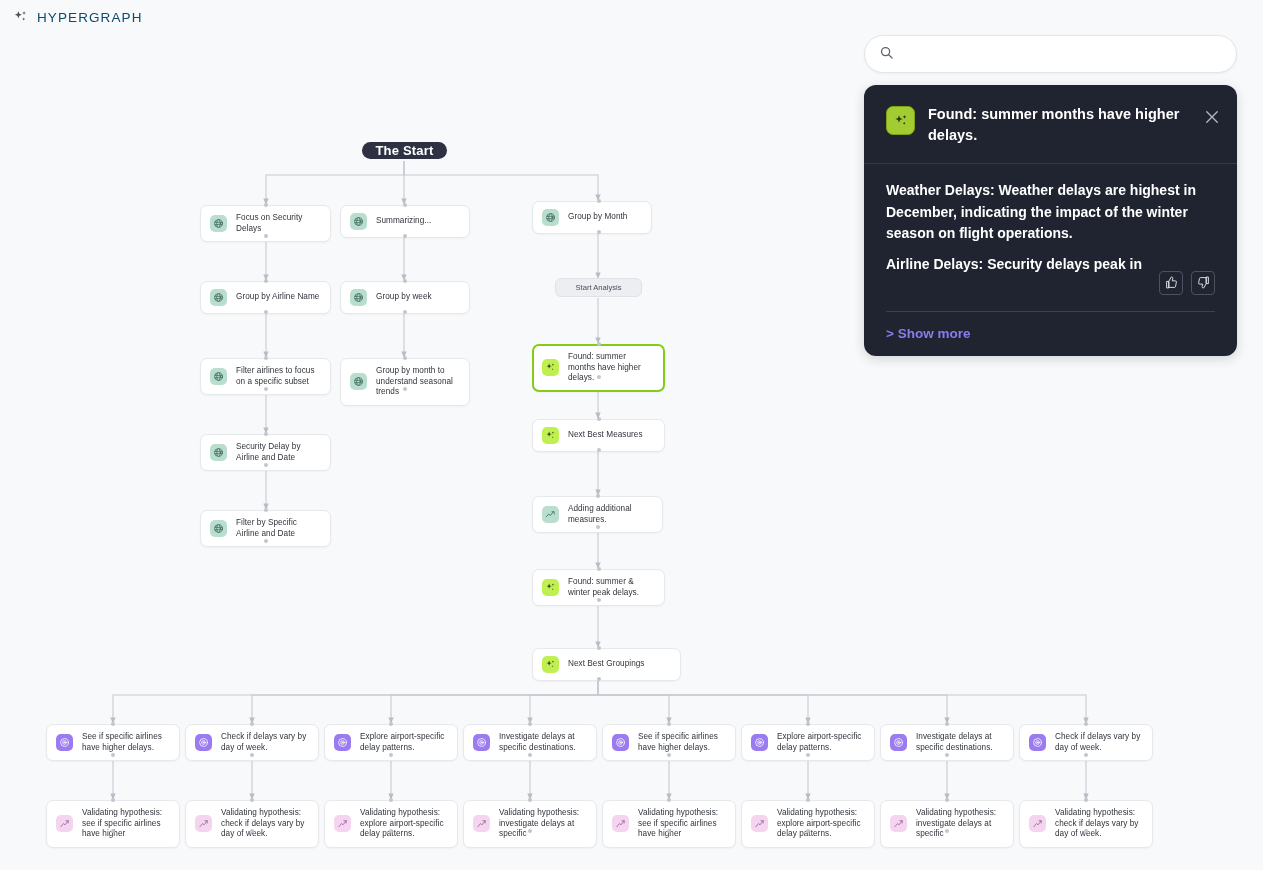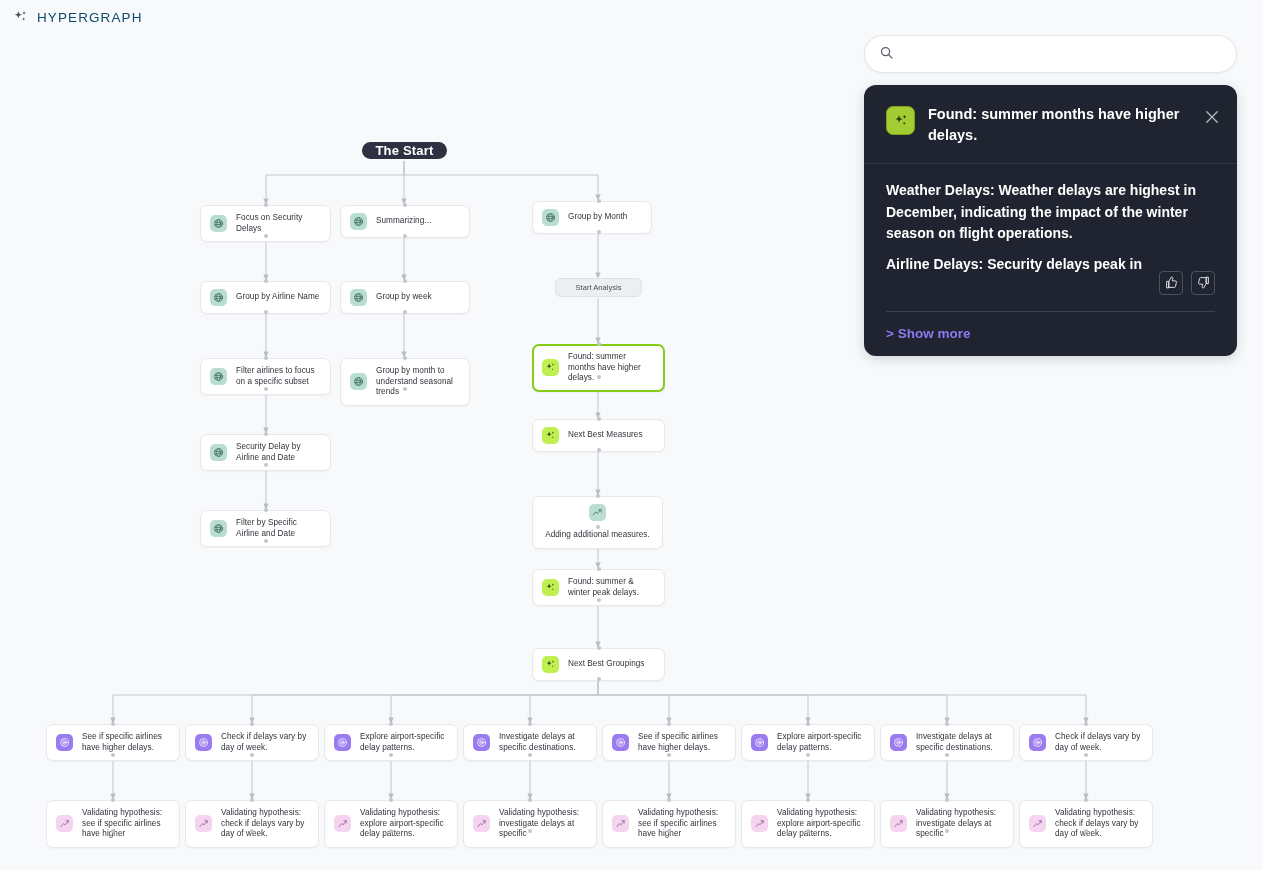--- a/index.html
+++ b/index.html
@@ -334,21 +334,21 @@
             <svg viewBox="0 0 24 24" fill="none" stroke="currentColor" stroke-width="1.7" stroke-linecap="round" stroke-linejoin="round">
               <circle cx="12" cy="12" r="8.5"></circle>
               <ellipse cx="12" cy="12" rx="4" ry="8.5"></ellipse>
               <path d="M4 9.5h16M4 14.5h16"></path>
             </svg>
           </span>
           <span class="label">Filter by Specific Airline and Date</span>
         </div>
         <div class="handle" style="left: 263.5px; top: 508px;"></div>
         <div class="handle" style="left: 263.5px; top: 539px;"></div>
-        <div class="node" style="left: 532px; top: 496px; width: 131px; min-height: 31px; flex-direction: column;">
+        <div class="node" style="left: 532px; top: 496px; width: 131px; min-height: 31px;">
           <span class="badge teal">
             <svg viewBox="0 0 24 24" fill="none" stroke="currentColor" stroke-width="1.7" stroke-linecap="round" stroke-linejoin="round">
               <path d="M3 17l5-6 4 3 6-8"></path>
               <path d="M15 6h5v5"></path>
             </svg>
           </span>
           <span class="label">Adding additional measures.</span>
         </div>
         <div class="handle" style="left: 595.5px; top: 494px;"></div>
         <div class="handle" style="left: 595.5px; top: 525px;"></div>
@@ -357,21 +357,21 @@
             <svg viewBox="0 0 24 24" fill="currentColor">
               <path d="M9 3.5l1.5 3.9L14.4 9l-3.9 1.6L9 14.5l-1.5-3.9L3.6 9l3.9-1.6z"></path>
               <path d="M17.3 3.2l.8 2 2 .8-2 .8-.8 2-.8-2-2-.8 2-.8z"></path>
               <path d="M16.6 13.6l.55 1.45 1.45.55-1.45.55-.55 1.45-.55-1.45-1.45-.55 1.45-.55z"></path>
             </svg>
           </span>
           <span class="label">Found: summer &amp; winter peak delays.</span>
         </div>
         <div class="handle" style="left: 596.5px; top: 567px;"></div>
         <div class="handle" style="left: 596.5px; top: 598px;"></div>
-        <div class="node" style="left: 532px; top: 648px; width: 133px; min-height: 31px;">
+        <div class="node" style="left: 532px; top: 648px; width: 149px; min-height: 31px;">
           <span class="badge green">
             <svg viewBox="0 0 24 24" fill="currentColor">
               <path d="M9 3.5l1.5 3.9L14.4 9l-3.9 1.6L9 14.5l-1.5-3.9L3.6 9l3.9-1.6z"></path>
               <path d="M17.3 3.2l.8 2 2 .8-2 .8-.8 2-.8-2-2-.8 2-.8z"></path>
               <path d="M16.6 13.6l.55 1.45 1.45.55-1.45.55-.55 1.45-.55-1.45-1.45-.55 1.45-.55z"></path>
             </svg>
           </span>
           <span class="label">Next Best Groupings</span>
         </div>
         <div class="handle" style="left: 596.5px; top: 646px;"></div>

